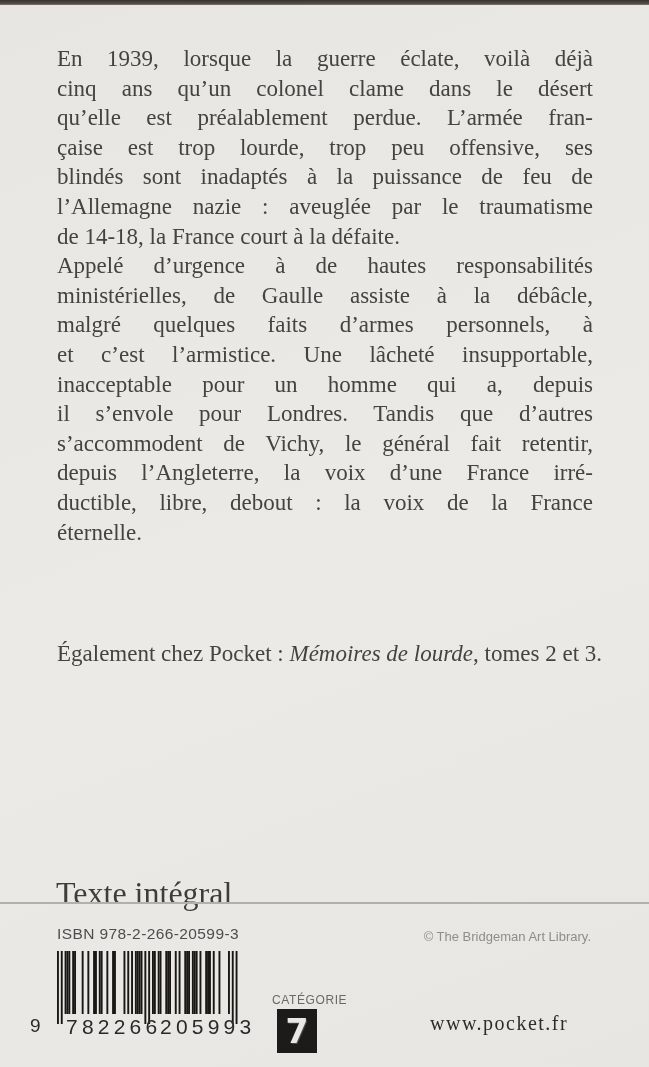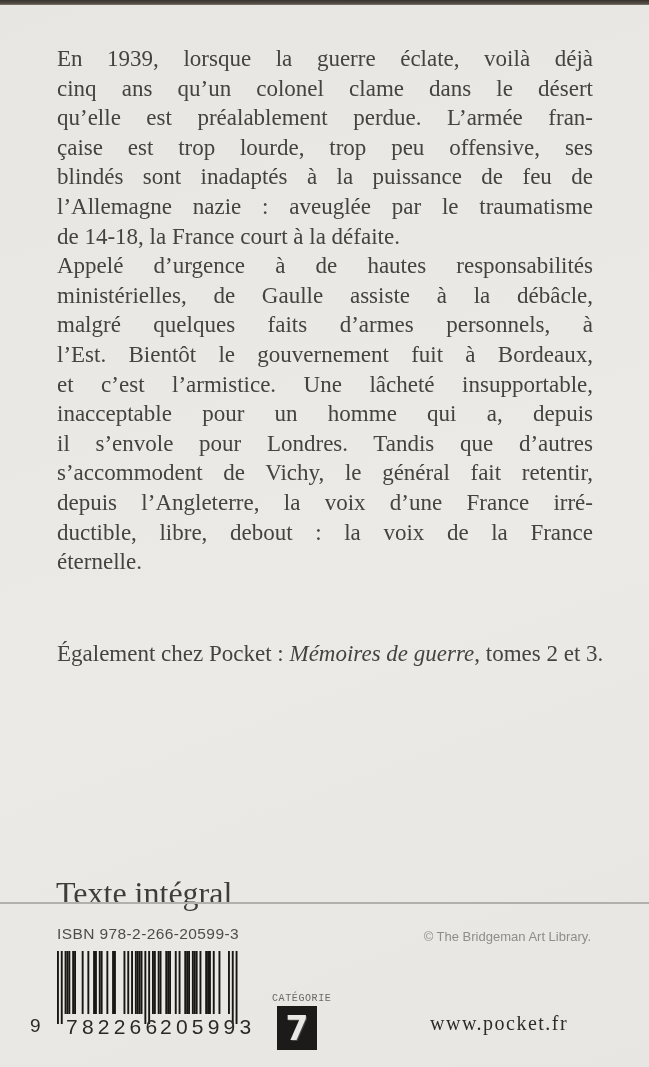--- a/index.html
+++ b/index.html
@@ -27,21 +27,21 @@
     font-family:"Liberation Sans",sans-serif;font-size:13px;color:#8f8d8a;}
   .barcode{position:absolute;left:57px;top:951px;width:181px;height:84px;}
   .barcode svg{position:absolute;left:0;top:0;}
   .bc-digits{position:absolute;top:64px;height:20px;width:181px;
     font-family:"Liberation Sans",sans-serif;font-size:21px;color:#2a2927;}
   .bc-first{position:absolute;left:-27px;top:64px;
     font-family:"Liberation Sans",sans-serif;font-size:19px;color:#2a2927;}
   .bc-left{position:absolute;left:9px;letter-spacing:4.2px;}
   .bc-right{position:absolute;left:103px;letter-spacing:4.2px;}
   .categorie{position:absolute;left:272px;top:993px;width:50px;text-align:center;}
-  .categorie-label{font-family:Liberation Mono, monospace;font-size:10px;
+  .categorie-label{font-family:Liberation Sans, sans-serif;font-size:12px;
     letter-spacing:0.6px;color:#6b6966;display:block;}
   .categorie-box{margin:2px auto 0;width:40px;height:44px;background:#1d1b19;
     display:flex;align-items:center;justify-content:center;}
   .categorie-num{font-family:"DejaVu Sans",sans-serif;font-weight:bold;
     font-size:33px;color:#e9e8e5;line-height:1;
     text-shadow:1px 1px 0 #4a4845;}
   .website{position:absolute;left:430px;top:1012px;
     font-size:20px;letter-spacing:1.5px;color:#2e2c29;}
 </style>
 </head>
@@ -54,32 +54,31 @@
     <div class="bline">En 1939, lorsque la guerre éclate, voilà déjà</div>
     <div class="bline">cinq ans qu’un colonel clame dans le désert</div>
     <div class="bline">qu’elle est préalablement perdue. L’armée fran-</div>
     <div class="bline">çaise est trop lourde, trop peu offensive, ses</div>
     <div class="bline">blindés sont inadaptés à la puissance de feu de</div>
     <div class="bline">l’Allemagne nazie : aveuglée par le traumatisme</div>
     <div class="bline pend">de 14-18, la France court à la défaite.</div>
     <div class="bline">Appelé d’urgence à de hautes responsabilités</div>
     <div class="bline">ministérielles, de Gaulle assiste à la débâcle,</div>
     <div class="bline">malgré quelques faits d’armes personnels, à</div>
-    <div class="bline">l’Est. Bientôt le gouvernement fuit à Bordeaux,</div>
     <div class="bline">et c’est l’armistice. Une lâcheté insupportable,</div>
     <div class="bline">inacceptable pour un homme qui a, depuis</div>
     <div class="bline">il s’envole pour Londres. Tandis que d’autres</div>
     <div class="bline">s’accommodent de Vichy, le général fait retentir,</div>
     <div class="bline">depuis l’Angleterre, la voix d’une France irré-</div>
     <div class="bline">ductible, libre, debout : la voix de la France</div>
     <div class="bline pend">éternelle.</div>
   </div>
 
   <div class="also-line">
-    <span>Également chez Pocket : </span><span class="ital">Mémoires de guerre</span><span>, tomes 2 et 3.</span>
+    <span>Également chez Pocket : </span><span class="ital">Mémoires de lourde</span><span>, tomes 2 et 3.</span>
   </div>
 
   <div class="edition-note">Texte intégral</div>
 
   <div class="separator"></div>
 
   <div class="isbn">ISBN 978-2-266-20599-3</div>
   <div class="credit">© The Bridgeman Art Library.</div>
 
   <div class="barcode">

